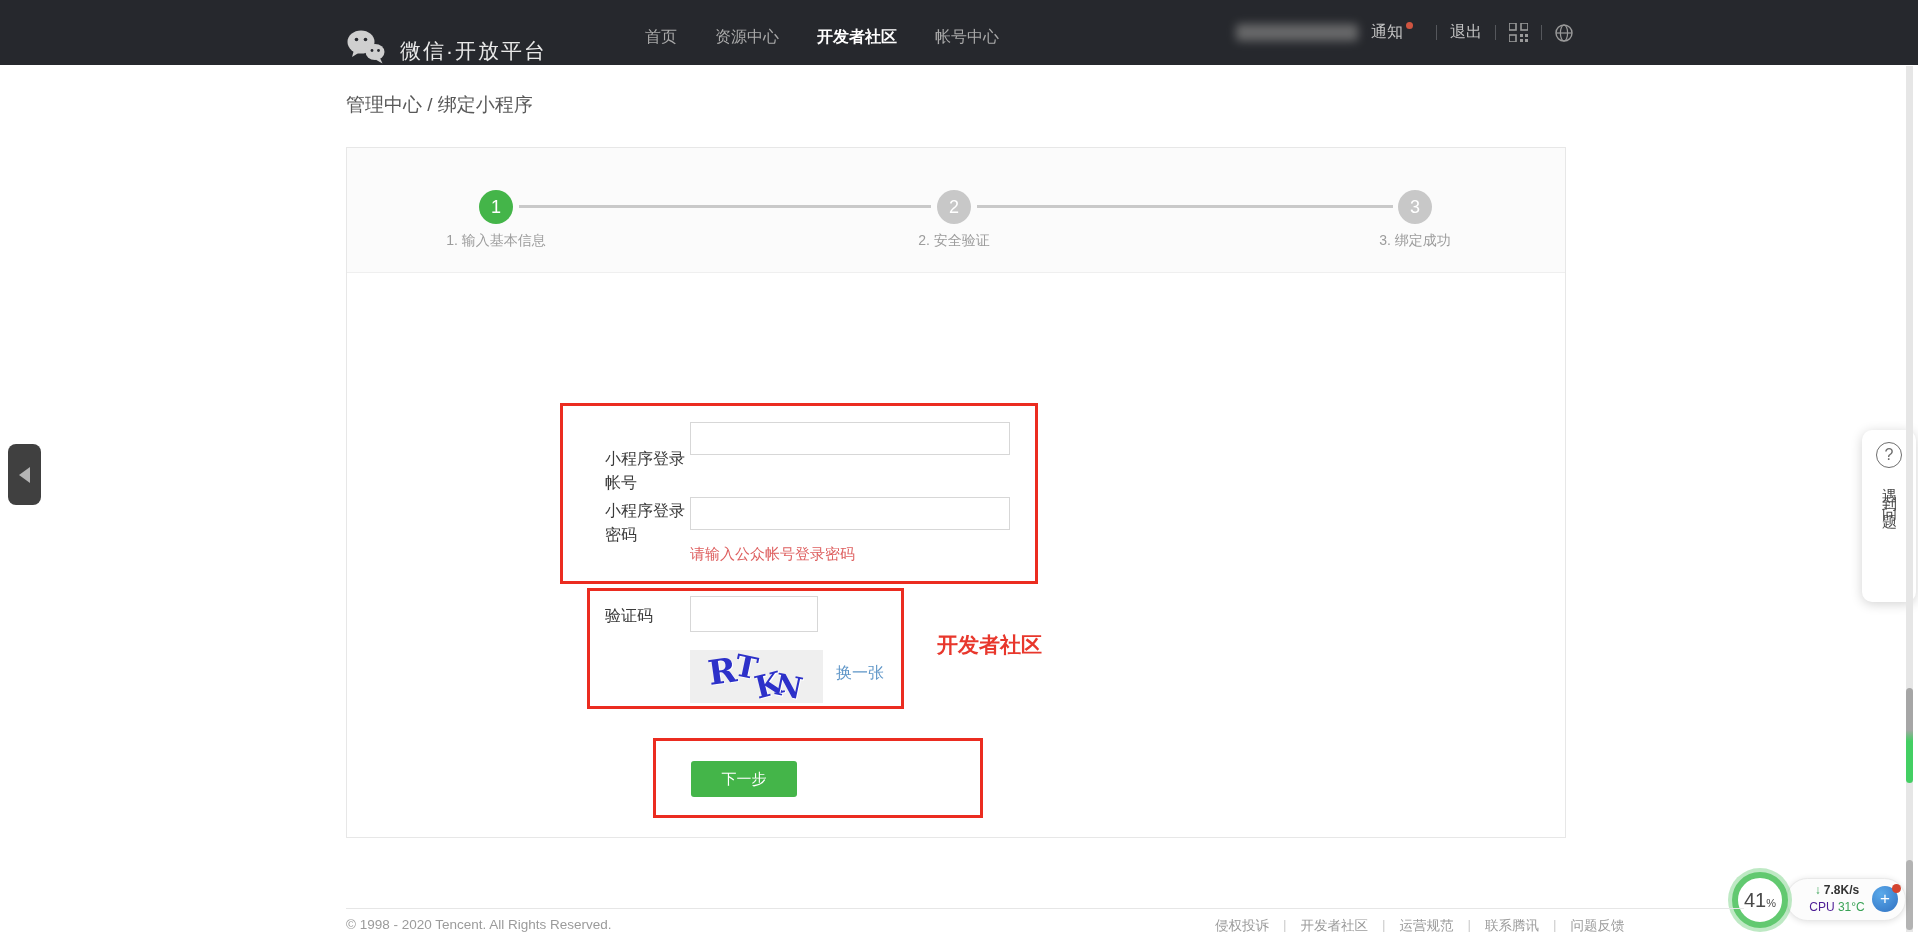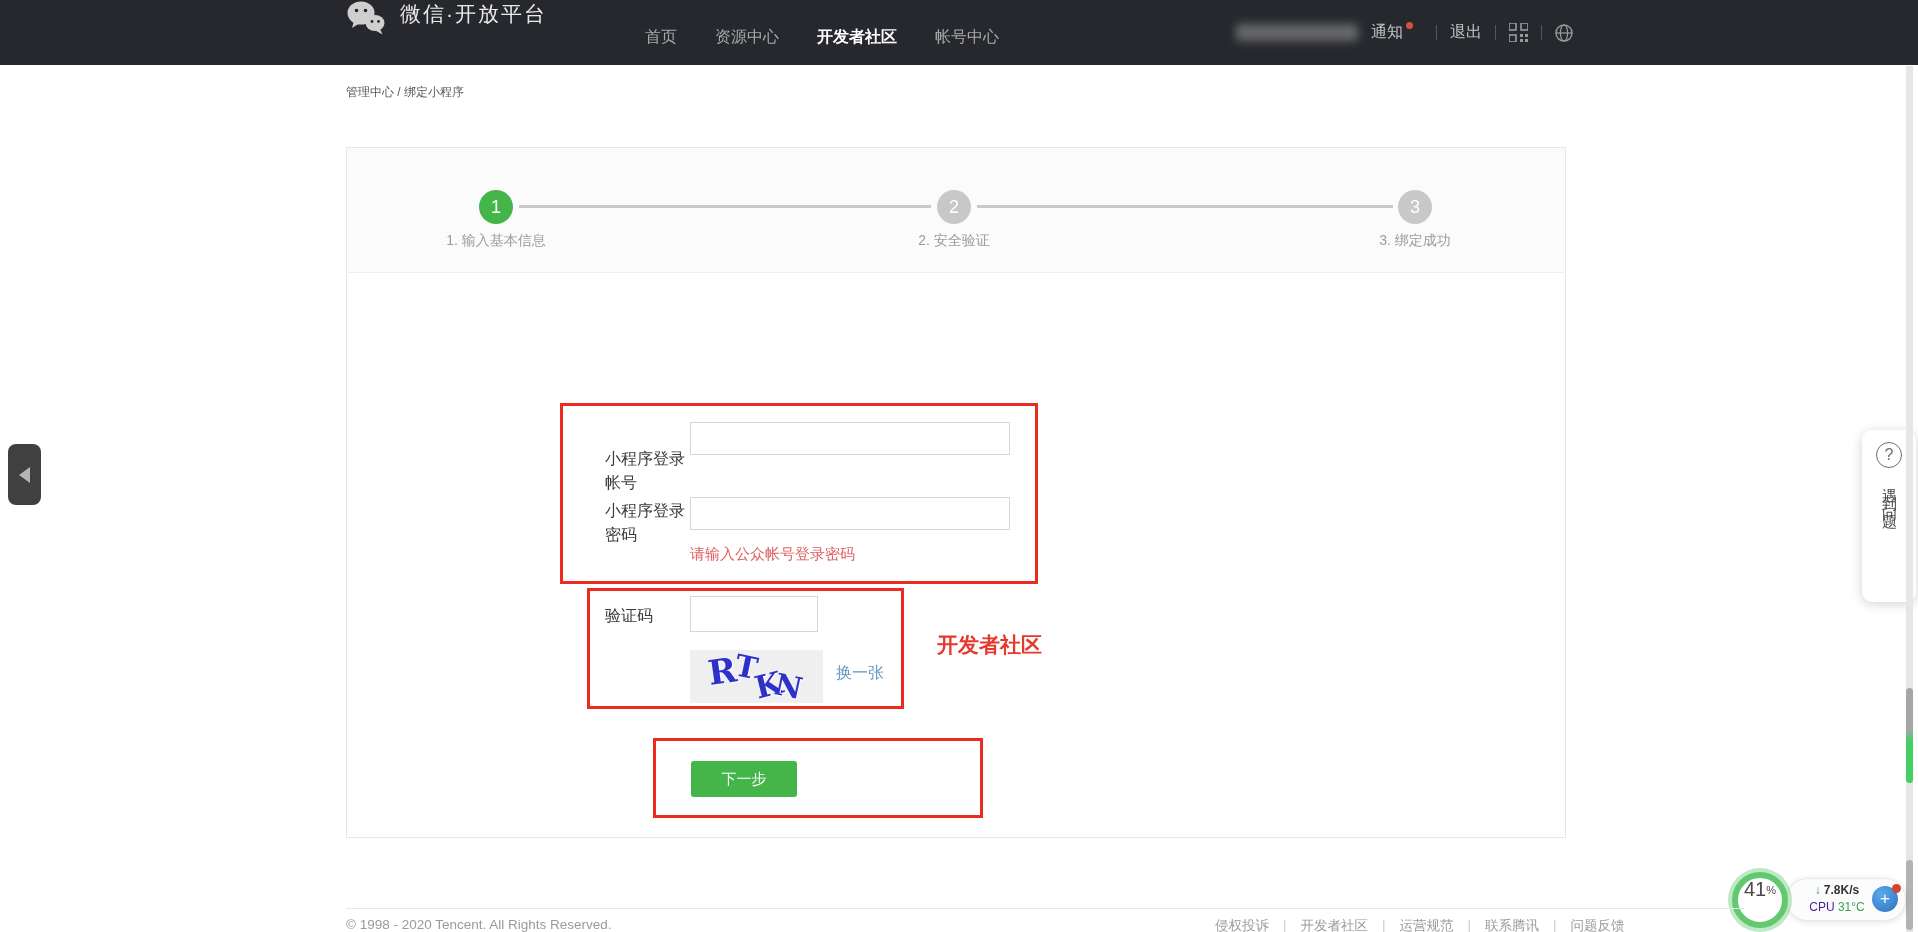--- a/index.html
+++ b/index.html
@@ -2,33 +2,33 @@
 <html><head>
 <meta charset="utf-8">
 <style>
   * { margin:0; padding:0; box-sizing:border-box; }
   html,body { width:1918px; height:932px; overflow:hidden; background:#fff;
     font-family:"Liberation Sans","DejaVu Sans",sans-serif; }
   #screen { position:relative; width:1918px; height:932px; background:#fff; overflow:hidden; }
 
   
   .navbar { position:absolute; left:0; top:0; width:1918px; height:65px; background:#26282d; }
-  .brand { position:absolute; left:346px; top:0; height:65px; display:flex; align-items:flex-start; gap:14px; }
+  .brand { position:absolute; left:346px; top:0; height:65px; display:flex; align-items:flex-end; gap:14px; }
   .brand-name { color:#e9e9e9; font-size:21px; letter-spacing:2px; }
   .nav-links { position:absolute; left:598px; top:0; height:74px; display:flex; align-items:center; gap:38px;margin-left:47px; }
   .nav-item { color:#a9a9a9; font-size:16px; cursor:pointer; }
   .nav-item.active { color:#ffffff; font-weight:bold; }
   .nav-right { position:absolute; right:345px; top:0; height:65px; display:flex; align-items:center; gap:13px; }
   .user-blur { width:122px; height:17px; background:#7e7e7e; border-radius:3px; filter:blur(5px); opacity:.75; }
   .nav-right .txt { color:#c4c4c4; font-size:16px; cursor:pointer; position:relative; }
   .badge-dot { position:absolute; right:-8px; top:-4px; width:7px; height:7px; border-radius:50%; background:#cf5440; }
   .vsep { width:1px; height:15px; background:#55575c; }
 
   
-  .breadcrumb { position:absolute; left:346px; top:84px; font-size:12px; color:#595959; }
+  .breadcrumb { position:absolute; left:346px; top:92px; font-size:19px; color:#595959; }
 
   
   .card { position:absolute; left:346px; top:147px; width:1220px; height:691px; background:#fff; border:1px solid #e7e7e7; }
   .step-strip { position:absolute; left:0; top:0; width:100%; height:125px; background:#fbfbfb; border-bottom:1px solid #efefef; }
   .step-circle { position:absolute; top:42px; width:34px; height:34px; border-radius:50%; background:#c8c8c8;
     color:#fff; font-size:18px; display:flex; align-items:center; justify-content:center; }
   .step-circle.active { background:#44b549; }
   .step-line { position:absolute; top:57px; height:3px; background:#c9c9c9; }
   .step-label { position:absolute; top:84px; font-size:14px; color:#9c9c9c; transform:translateX(-50%); white-space:nowrap; }
 
@@ -80,21 +80,21 @@
   .arrow-dl { color:#3aa356; font-weight:normal; margin-right:3px; }
   .line2 { text-align:center; }
   .cpu-lbl { color:#4c1d95;text-align:center; }
   .cpu-temp { color:#3aa356; }
   .plus-circle { position:absolute; left:1872px; top:886px; width:26px; height:26px; border-radius:50%;
     background:radial-gradient(circle at 35% 30%, #5aa9ea, #2f71c2); color:#fff; font-size:17px;
     display:flex; align-items:center; justify-content:center; cursor:pointer; }
   .plus-dot { position:absolute; left:1892px; top:884px; width:9px; height:9px; border-radius:50%; background:#d3442f; }
   .percent-ring { position:absolute; left:1732px; top:872px; width:56px; height:56px; border-radius:50%;
     background:#fff; border:6px solid #62c970; box-shadow:0 0 0 4px rgba(111,207,125,.45);
-    display:flex; align-items:flex-start; justify-content:center; }
+    display:flex; align-items:center; justify-content:center; }
   .pct-num { font-size:20px; color:#4a4a4a; }
   .pct-sign { font-size:11px; color:#4a4a4a; margin-top:6px; }
 
   
   .footer-divider { position:absolute; left:346px; top:908px; width:1398px; height:1px; background:#e6e6e6; }
   .copyright { position:absolute; left:346px; top:917px; font-size:13.5px; color:#9b9b9b; }
   .footer-links { position:absolute; left:1215px; top:917px; font-size:13.5px; color:#9b9b9b; display:flex; }
   .footer-links span { cursor:pointer; }
   .fsep { margin:0 14px; color:#cccccc; cursor:default; }
 

